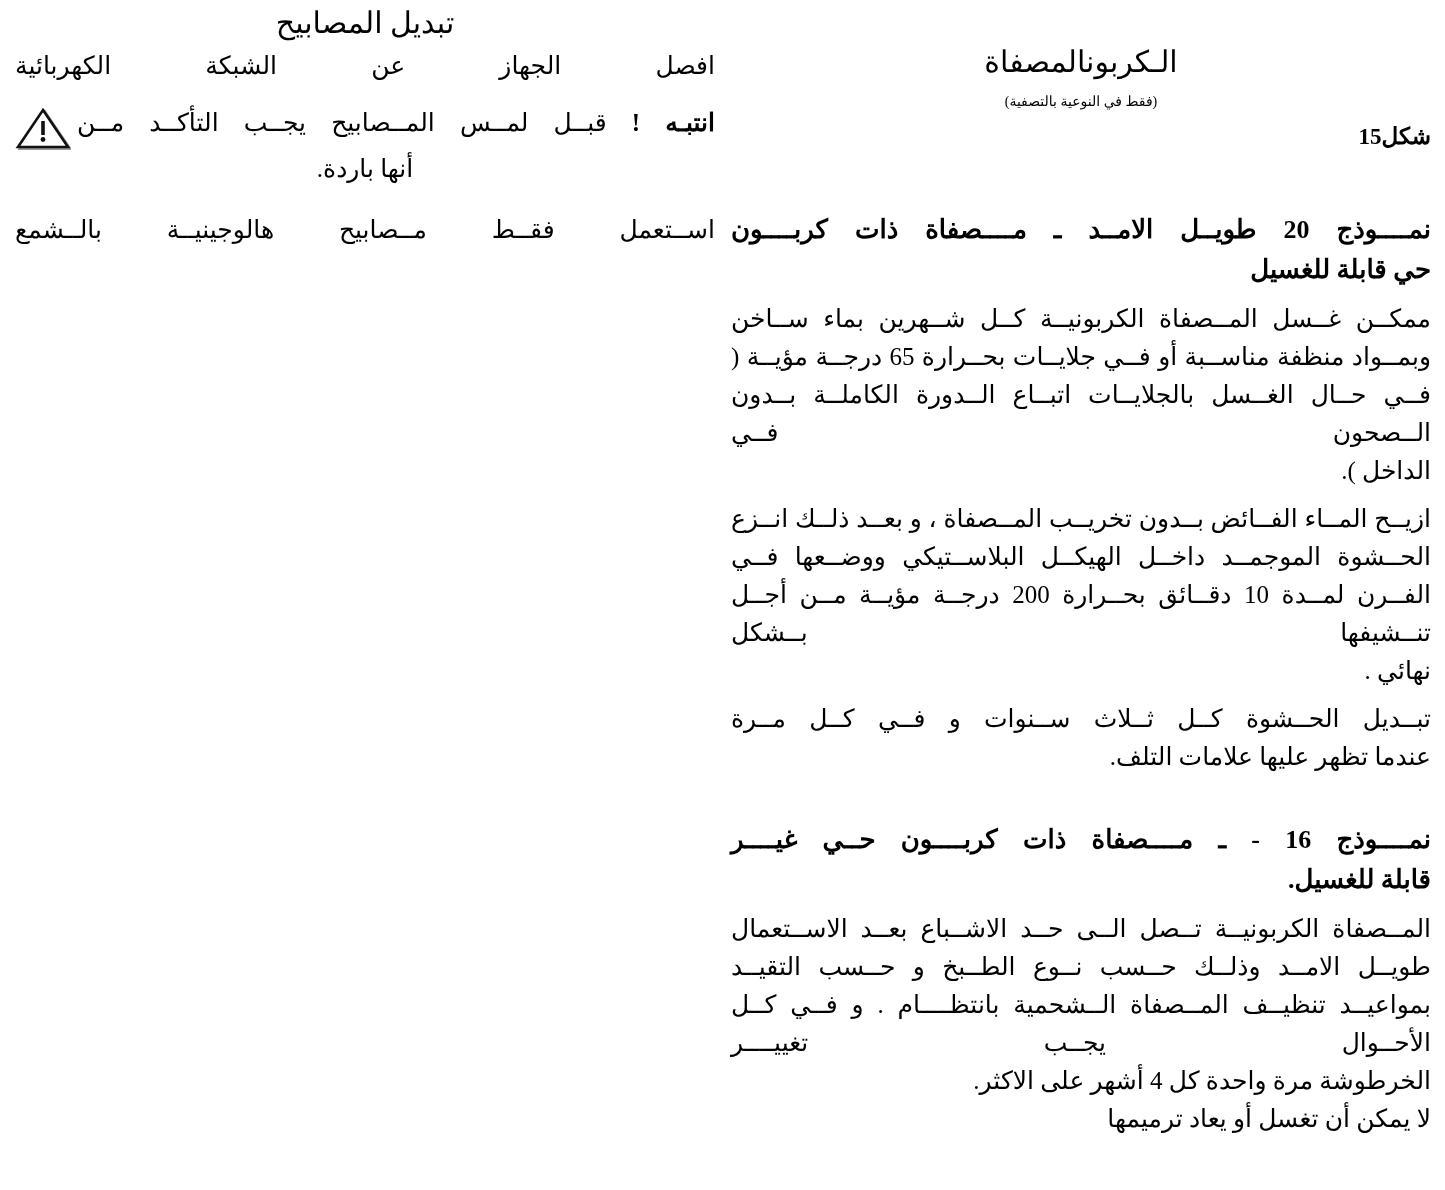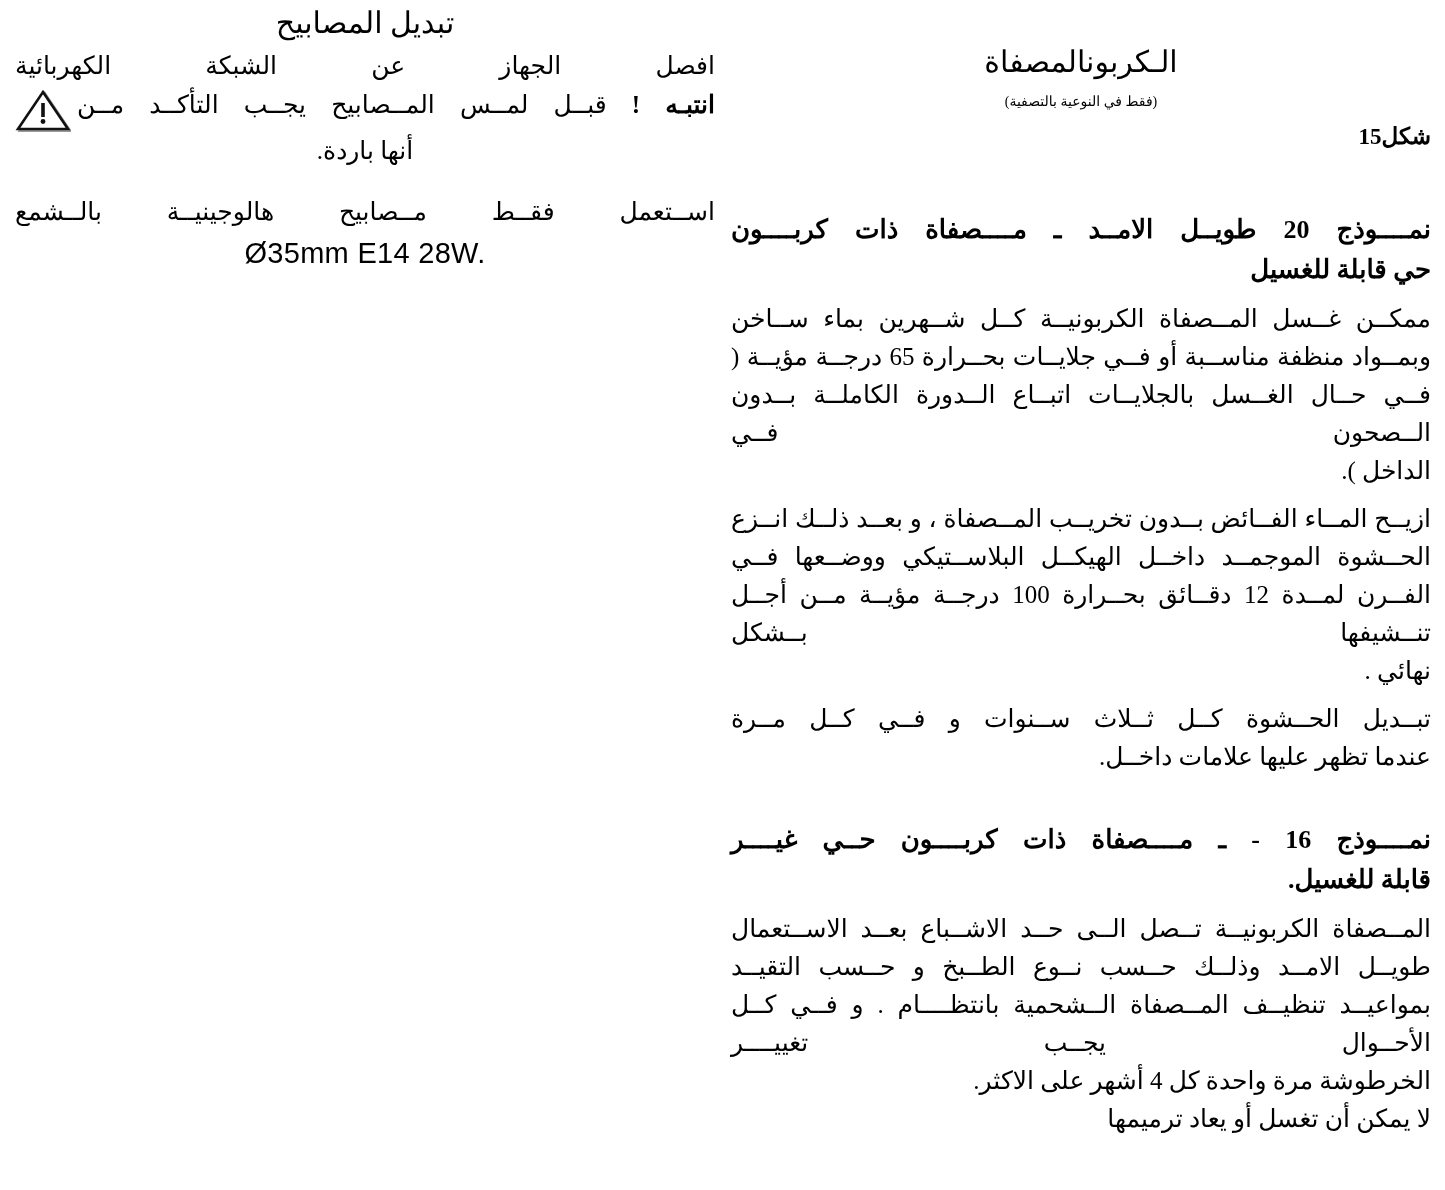--- a/index.html
+++ b/index.html
@@ -108,21 +108,21 @@
     text-align: justify;
     text-align-last: justify;
     white-space: normal;
   }
   .warn-row {
     display: flex;
     flex-direction: row-reverse;
     align-items: flex-start;
     justify-content: flex-start;
     gap: 6px;
-    margin-top: 0;
+    margin-top: 18px;
   }
   .warn-icon {
     flex: 0 0 auto;
     width: 56px;
     height: 44px;
     margin-top: 2px;
   }
   .warn-text {
     flex: 1 1 auto;
     font-size: 25px;
@@ -166,27 +166,27 @@
 
     <div class="heading">نمــــوذج 20 طويــل الامــد ـ مــــصفاة ذات  كربــــون</div>
     <div class="heading last-right" style="margin-top:0">حي    قابلة للغسيل</div>
 
     <div class="para">
       <span>ممكــن غــسل المــصفاة الكربونيــة كــل شــهرين بماء ســاخن وبمــواد منظفة مناســبة أو فــي جلايــات بحــرارة  65 درجــة مؤيــة ( فــي حــال الغــسل بالجلايــات اتبــاع الــدورة الكاملــة بــدون الــصحون فــي</span>
       <span class="tail">الداخل ).</span>
     </div>
 
     <div class="para">
-      <span>ازيــح المــاء الفــائض بــدون تخريــب المــصفاة ، و بعــد ذلــك انــزع الحــشوة الموجمــد داخــل الهيكــل البلاســتيكي ووضــعها فــي الفــرن لمــدة 12 دقــائق بحــرارة 100 درجــة مؤيــة مــن أجــل تنــشيفها بــشكل</span>
+      <span>ازيــح المــاء الفــائض بــدون تخريــب المــصفاة ، و بعــد ذلــك انــزع الحــشوة الموجمــد داخــل الهيكــل البلاســتيكي ووضــعها فــي الفــرن لمــدة 10 دقــائق بحــرارة 200 درجــة مؤيــة مــن أجــل تنــشيفها بــشكل</span>
       <span class="tail">نهائي .</span>
     </div>
 
     <div class="para">
       <span>تبــديل الحــشوة كــل ثــلاث ســنوات و فــي كــل مــرة</span>
-      <span class="tail">عندما تظهر عليها علامات داخــل.</span>
+      <span class="tail">عندما تظهر عليها علامات التلف.</span>
     </div>
 
     <div class="spacer-lg"></div>
 
     <div class="heading" style="margin-top:0">نمــــوذج 16 -  ـ مــــصفاة ذات  كربــــون حــي غيــــر</div>
     <div class="heading last-right" style="margin-top:0">قابلة للغسيل.</div>
 
     <div class="para">
       <span>المــصفاة الكربونيــة تــصل الــى حــد الاشــباع بعــد الاســتعمال طويــل الامــد وذلــك حــسب نــوع الطــبخ و حــسب التقيــد بمواعيــد تنظيــف المــصفاة الــشحمية بانتظــــام . و فــي كــل الأحــوال يجــب تغييــــر</span>
       <span class="tail">الخرطوشة مرة واحدة كل  4 أشهر على الاكثر.</span>
@@ -214,17 +214,16 @@
         <b>انتبـه !</b>
         <span>قبــل لمــس المــصابيح يجــب التأكــد مــن</span>
       </span>
     </div>
     <div class="warn-tail">أنها  باردة.</div>
 
     <div class="spacer-md"></div>
 
     <div class="left-line">اســتعمل   فقــط   مــصابيح   هالوجينيــة   بالــشمع</div>
 
-    <div class="lamp-spec">Ø35mm E14 28W.</div>
 
   </div>
 
 </div>
 
 </body></html>

